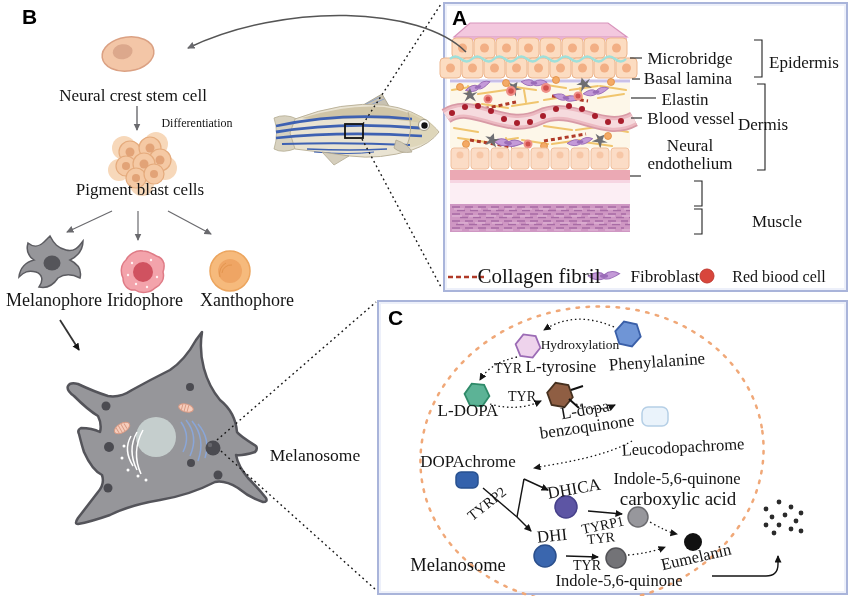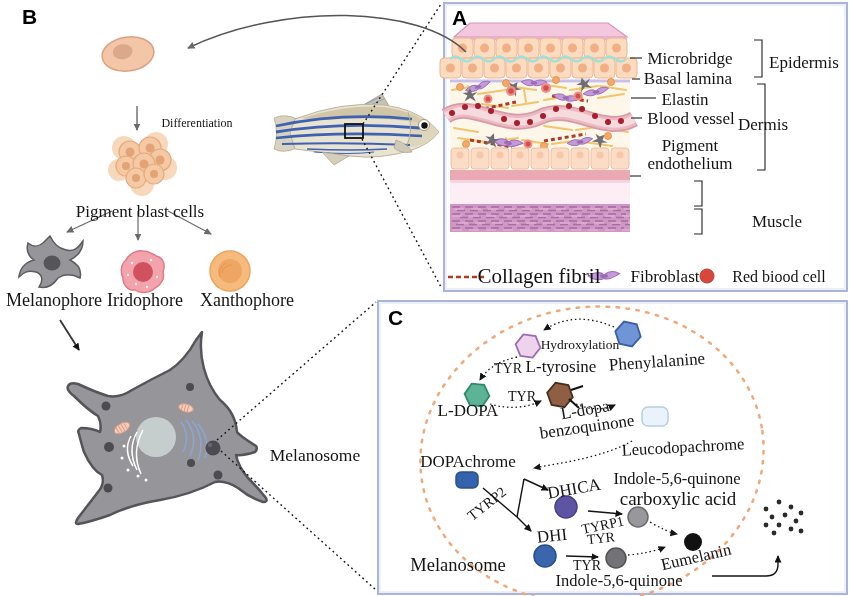--- a/index.html
+++ b/index.html
@@ -428,29 +428,30 @@
 
   <span class="plabel" style="left:452px;top:6px">A</span>
   <span class="plabel" style="left:22px;top:5px">B</span>
   <span class="plabel" style="left:388px;top:306px">C</span>
 
   <div class="lbl" style="left:690px;top:59px">Microbridge</div>
   <div class="lbl" style="left:688px;top:79px">Basal lamina</div>
   <div class="lbl" style="left:804px;top:63px">Epidermis</div>
   <div class="lbl" style="left:685px;top:100px">Elastin</div>
   <div class="lbl" style="left:691px;top:119px">Blood vessel</div>
-  <div class="lbl wrap" style="left:690px;top:155px;width:108px">Pigment endothelium</div>
+  <div class="lbl wrap" style="left:690px;top:155px;width:108px">Neural endothelium</div>
   <div class="lbl" style="left:763px;top:125px">Dermis</div>
   <div class="lbl" style="left:777px;top:222px">Muscle</div>
   <div class="lbl" style="left:539px;top:277px;font-size:21px">Collagen fibril</div>
   <div class="lbl" style="left:665px;top:277px;font-size:17px">Fibroblast</div>
   <div class="lbl" style="left:779px;top:277px;font-size:16px">Red biood cell</div>
 
+  <div class="lbl" style="left:133px;top:96px">Neural crest stem cell</div>
   <div class="lbl" style="left:197px;top:123px;font-size:12px">Differentiation</div>
-  <div class="lbl" style="left:140px;top:212px">Pigment blast cells</div>
+  <div class="lbl" style="left:140px;top:190px">Pigment blast cells</div>
   <div class="lbl" style="left:54px;top:300px;font-size:18px">Melanophore</div>
   <div class="lbl" style="left:145px;top:300px;font-size:18px">Iridophore</div>
   <div class="lbl" style="left:247px;top:300px;font-size:18px">Xanthophore</div>
   <div class="lbl" style="left:315px;top:455px;font-size:17.5px">Melanosome</div>
 
   <div class="lbl" style="left:657px;top:362px;transform:translate(-50%,-50%) rotate(-4deg)">Phenylalanine</div>
   <div class="lbl" style="left:580px;top:345px;font-size:13.5px">Hydroxylation</div>
   <div class="lbl" style="left:561px;top:367px">L-tyrosine</div>
   <div class="lbl" style="left:508px;top:369px;font-size:14px">TYR</div>
   <div class="lbl" style="left:468px;top:411px">L-DOPA</div>

